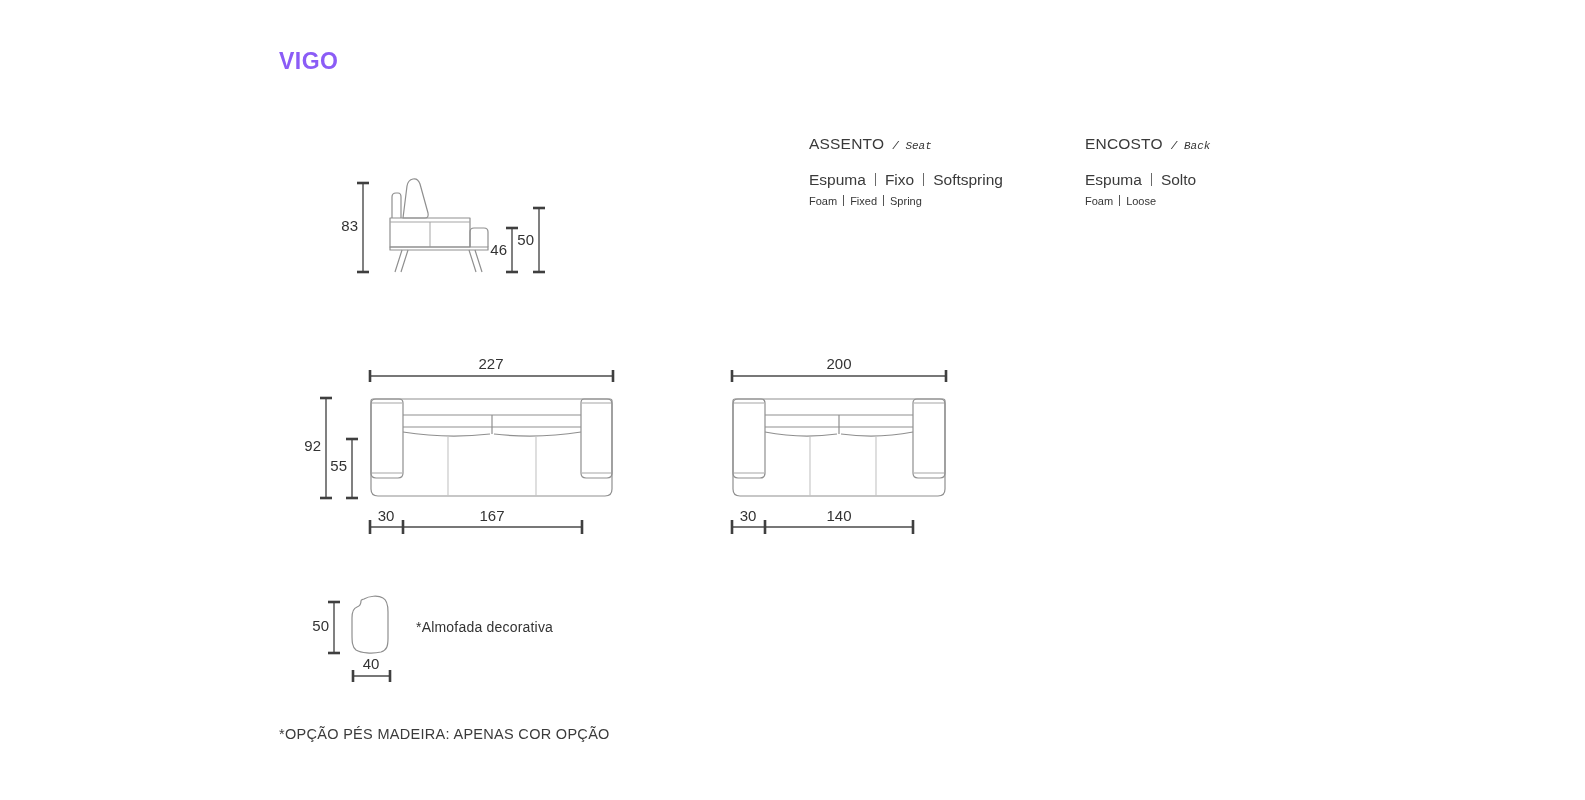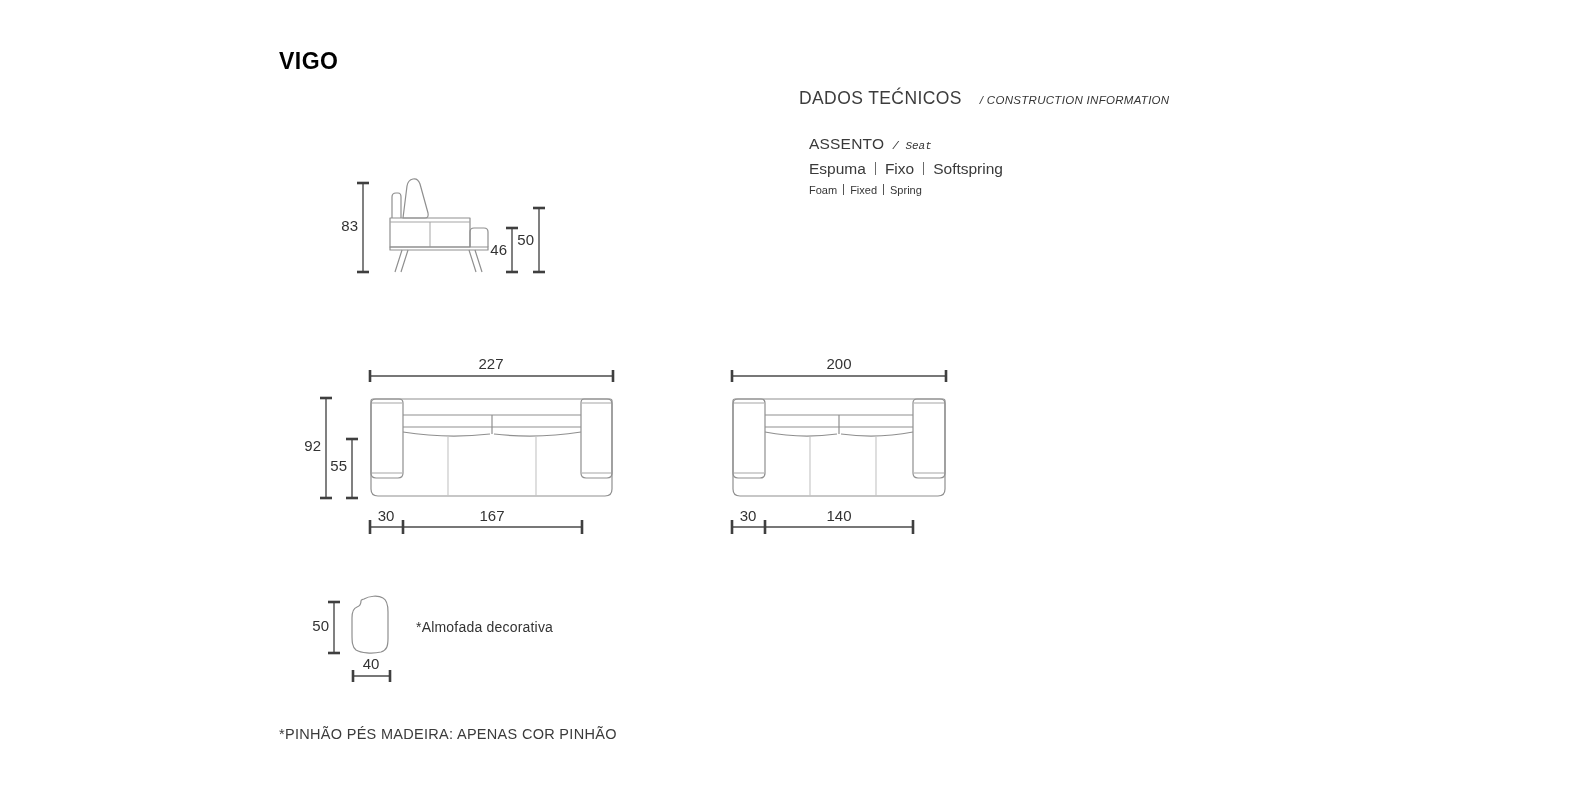--- a/index.html
+++ b/index.html
@@ -4,31 +4,31 @@
 <style>
   html,body { margin:0; padding:0; background:#ffffff; }
   .canvas {
     position:relative; width:1585px; height:800px; background:#ffffff;
     font-family:"Liberation Sans", sans-serif; color:#3a3a3a; overflow:hidden;
   }
   .abs { position:absolute; }
 
   .page-title {
     left:279px; top:48px; font-size:23px; font-weight:700;
-    letter-spacing:.5px; color:#000000;
+    letter-spacing:.5px; color:#8b5cf6;
   }
 
   .tech-heading { left:799px; top:88px; white-space:nowrap; }
   .tech-heading .pt { font-size:17.5px; letter-spacing:.4px; color:#3c3c3c; }
   .tech-heading .en { font-size:11.5px; font-style:italic; margin-left:18px; color:#353535; letter-spacing:.3px; }
 
   .mat-col { white-space:nowrap; }
   .mat-col .row1 .pt { font-size:15.5px; color:#3a3a3a; letter-spacing:.2px; }
   .mat-col .row1 .en { font-size:11px; font-style:italic; margin-left:8px; color:#353535;font-family:Liberation Mono, monospace; }
-  .mat-col .row2 { margin-top:7px; font-size:15.5px; color:#3a3a3a; }
+  .mat-col .row2 { margin-top:18px; font-size:15.5px; color:#3a3a3a; }
   .mat-col .row3 { margin-top:6px; font-size:11px; color:#353535; }
 
   .sep {
     display:inline-block; width:1px; height:13px; background:#6a6a6a;
     margin:0 9px; vertical-align:-1px;
   }
   .sep-en {
     display:inline-block; width:1px; height:11px; background:#555555;
     margin:0 6px; vertical-align:-1px;
   }
@@ -44,36 +44,44 @@
   .cap     { stroke:#3f3f3f; stroke-width:2.6; fill:none; }
   .dim-label { font-family:"Liberation Sans", sans-serif; font-size:15px; fill:#333333; }
 </style>
 </head>
 <body>
 
 <div class="canvas">
 
   <div class="abs page-title">VIGO</div>
 
-  <div class="abs tech-heading">
-    <span class="pt">DADOS TEĆNICOS</span><span class="en">/ CONSTRUCTION INFORMATION</span>
-  </div>
 
   <div class="abs mat-col" style="left:809px; top:135px;">
     <div class="row1">
       <span class="pt">ASSENTO</span><span class="en">/ Seat</span>
     </div>
     <div class="row2">
       <span>Espuma</span><span class="sep"></span><span>Fixo</span><span class="sep"></span><span>Softspring</span>
     </div>
     <div class="row3">
       <span>Foam</span><span class="sep-en"></span><span>Fixed</span><span class="sep-en"></span><span>Spring</span>
     </div>
   </div>
 
+  <div class="abs mat-col" style="left:1085px; top:135px;">
+    <div class="row1">
+      <span class="pt">ENCOSTO</span><span class="en">/ Back</span>
+    </div>
+    <div class="row2">
+      <span>Espuma</span><span class="sep"></span><span>Solto</span>
+    </div>
+    <div class="row3">
+      <span>Foam</span><span class="sep-en"></span><span>Loose</span>
+    </div>
+  </div>
 
   <svg class="drawing" width="1585" height="800" viewBox="0 0 1585 800">
 
     <g>
 
       <path class="outline" d="M392,218 L392,197 Q392,193 396,193 L398,193 Q401,193 401,197 L401,218"></path>
 
       <path class="outline" d="M403,218 L407,186 Q408,180 413,179 Q418,178 420,184 L428,213 Q429,218 425,218 Z"></path>
 
       <rect class="outline" x="390" y="218" width="80" height="29"></rect>
@@ -223,15 +231,15 @@
         <line class="dim" x1="353" y1="676" x2="390" y2="676"></line>
         <line class="cap" x1="353" y1="670" x2="353" y2="682"></line>
         <line class="cap" x1="390" y1="670" x2="390" y2="682"></line>
         <text class="dim-label" x="371" y="669" text-anchor="middle">40</text>
       </g>
     </g>
   </svg>
 
   <div class="abs cushion-label">*Almofada decorativa</div>
 
-  <div class="abs footnote">*PINHÃO PÉS MADEIRA: APENAS COR PINHÃO</div>
+  <div class="abs footnote">*OPÇÃO PÉS MADEIRA: APENAS COR OPÇÃO</div>
 
 </div>
 
 </body></html>

